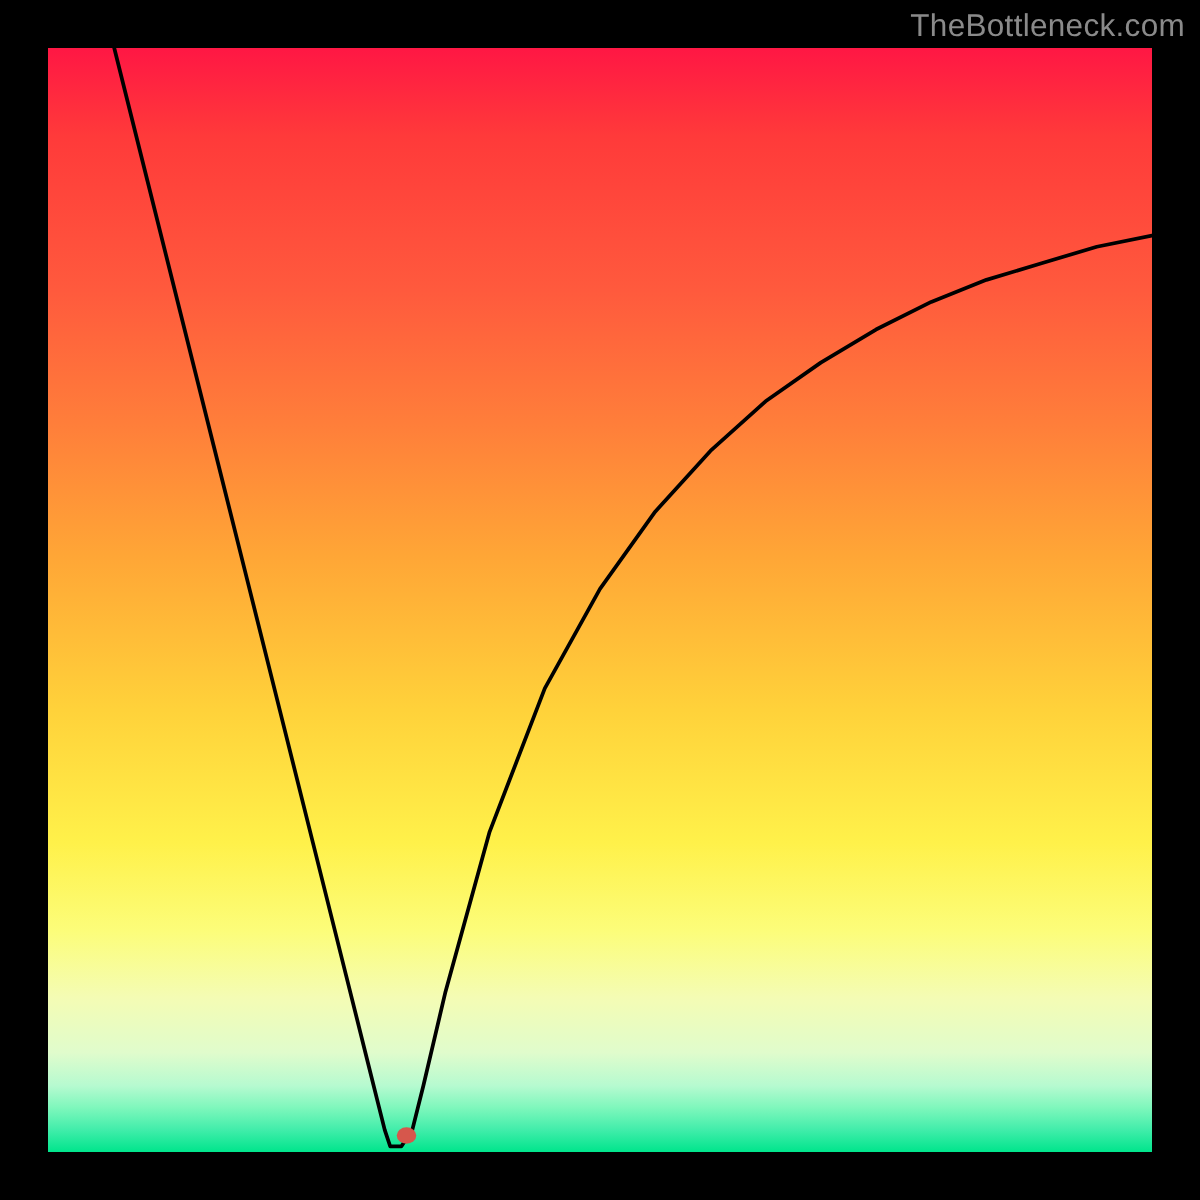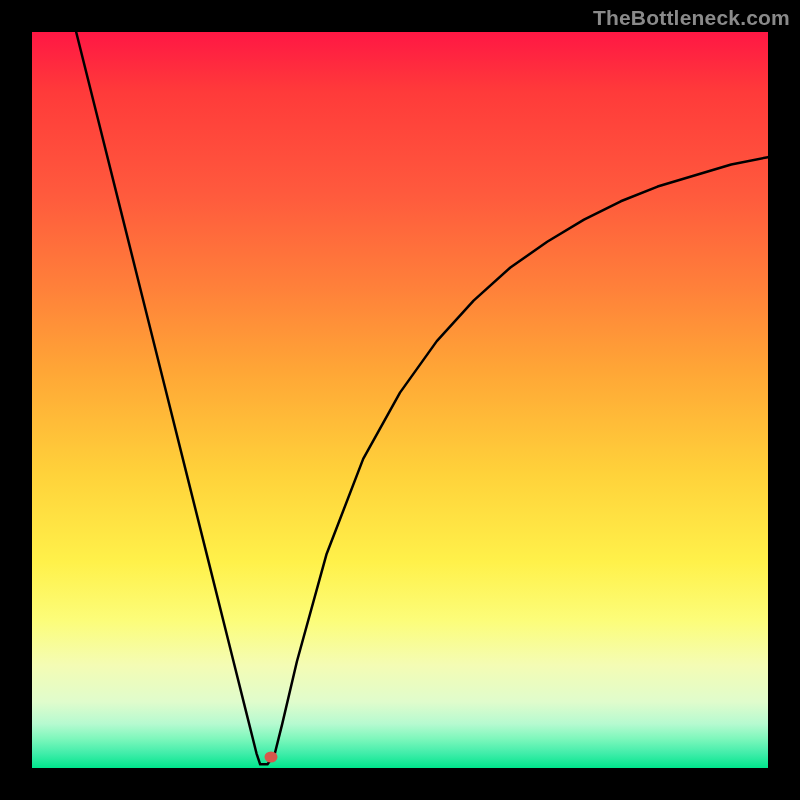--- a/index.html
+++ b/index.html
@@ -65,21 +65,21 @@
     background: #d6574c;
     border-radius: 50%;
     transform: translate(-50%, -50%);
   }
   .watermark {
     position: absolute;
     top: 6px;
     right: 10px;
     color: #8a8a8a;
     font-size: 21px;
-    font-weight: 700;
+    font-weight: 400;
     letter-spacing: 0.2px;
   }
 </style>
 </head>
 <body>
 
 <div class="watermark">TheBottleneck.com</div>
 
 <div class="frame">
   <div class="plot">

